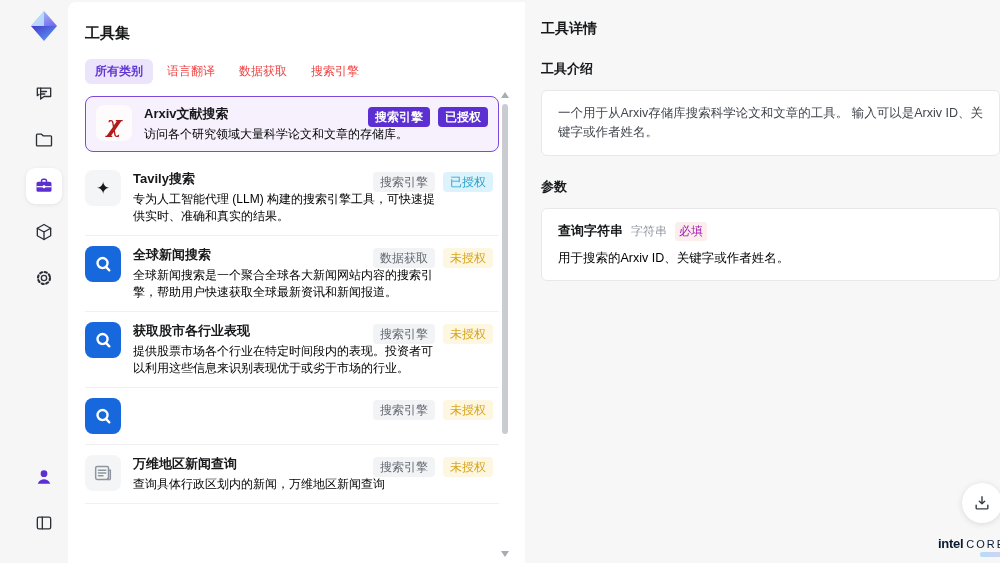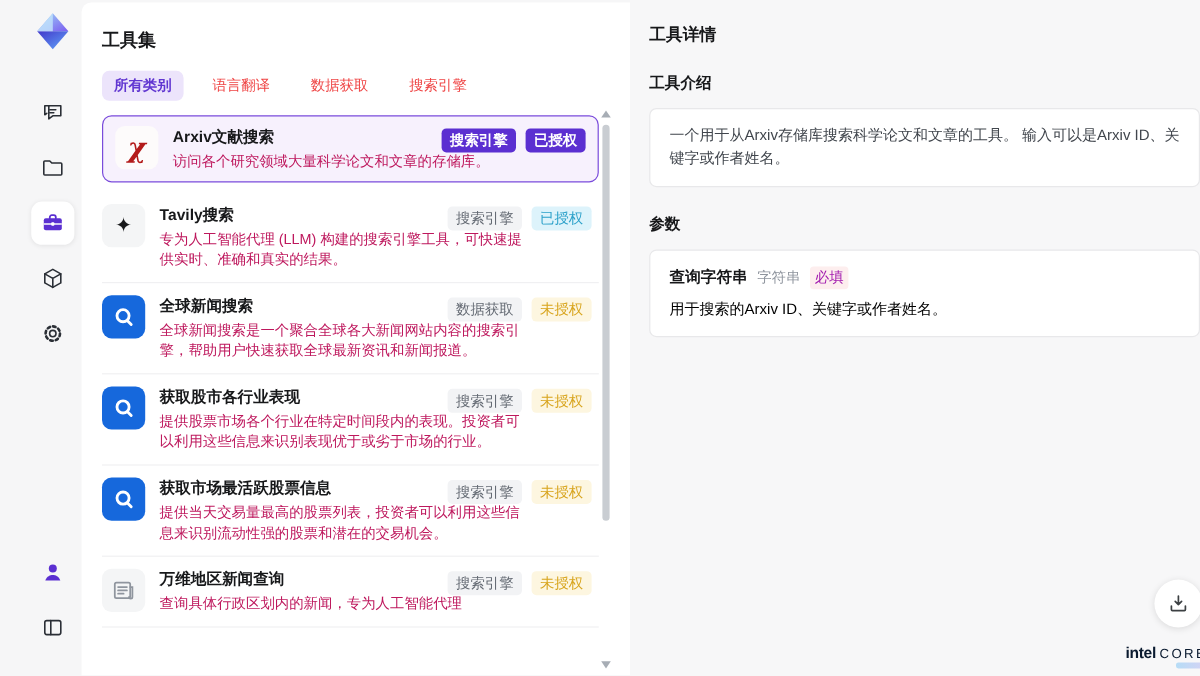--- a/index.html
+++ b/index.html
@@ -13,35 +13,35 @@
   .rail-btn { width:36px; height:36px; display:flex; align-items:center; justify-content:center; border-radius:9px; margin-bottom:10px; cursor:pointer; }
   .rail-btn svg { stroke:#2b2f36; fill:none; stroke-width:1.6; stroke-linecap:round; stroke-linejoin:round; }
   .rail-btn.active { background:#ffffff; box-shadow:0 1px 4px rgba(0,0,0,.08); }
   .rail-btn.active svg { stroke:none; }
   .rail-spacer { flex:1; }
   .rail-bottom { display:flex; flex-direction:column; align-items:center; }
 
   
   .list-panel { width:457px; flex:0 0 457px; background:#ffffff; border-radius:8px 0 0 0; margin-top:2px; padding:22px 0 0 17px; position:relative; }
   .page-title { font-size:15px; font-weight:bold; color:#17181a; }
-  .tabs { display:flex; align-items:flex-end; gap:14px; margin-top:16px; }
+  .tabs { display:flex; align-items:flex-end; gap:4px; margin-top:16px; }
   .tab { font-size:12px; color:#ef4444; padding:4px 10px; border-radius:6px; cursor:pointer; white-space:nowrap; }
   .tab.active { background:#ece4fb; color:#6137d1; font-weight:bold; }
 
   .tool-list { width:414px; margin-top:12px; }
   .tool-item { position:relative; display:flex; padding:10px 0; border-bottom:1px solid #f0f0f2; cursor:pointer; }
   .tool-item.selected { border:1px solid #7a4bdb; background:#f7f1fd; border-radius:8px; padding:8px 10px; margin-bottom:8px; }
   .tool-icon { width:36px; height:36px; flex:0 0 36px; border-radius:8px; margin-right:12px; display:flex; align-items:center; justify-content:center; }
   .tool-icon.arxiv { background:#fdfbfb; font-family:"DejaVu Serif",serif; font-style:italic; font-weight:bold; font-size:23px; color:#b31b1b; }
   .tool-icon.star { background:#f4f5f6; color:#17181a; font-size:17px; }
   .tool-icon.blueq { background:#1668dc; }
   .tool-icon.news { background:#f4f5f6; }
   .tool-main { flex:1; min-width:0; }
   .tool-name { font-size:13px; font-weight:bold; color:#17181a; line-height:18px; }
-  .tool-desc { font-size:12px; color:#be185d; line-height:17px; margin-top:3px; max-width:302px; }
+  .tool-desc { font-size:12px; color:#000000; line-height:17px; margin-top:3px; max-width:302px; }
   .tool-badges { position:absolute; right:6px; top:12px; display:flex; gap:8px; align-items:center; }
   .tool-item.selected .tool-badges { right:10px; top:10px; }
   .badge { font-size:12px; line-height:1; padding:4px 7px; border-radius:4px; white-space:nowrap; }
   .badge.cat { background:#f2f3f5; color:#646a73; }
   .badge.auth-yes { background:#ddf3fb; color:#2ba0c9; }
   .badge.auth-no { background:#fdf6e0; color:#d8a41c; }
   .tool-item.selected .badge { background:#5b2fd1; color:#ffffff; font-weight:bold; }
 
   
   .scrollbar { position:absolute; top:90px; bottom:6px; right:16px; width:8px; }
@@ -217,41 +217,37 @@
         </div>
       </div>
 
       <div class="tool-item">
         <div class="tool-icon blueq">
           <svg width="22" height="22" viewBox="0 0 24 24" fill="none" stroke="#ffffff" stroke-width="2.6" stroke-linecap="round">
             <circle cx="11.5" cy="11" r="5.5"></circle>
               <path d="M15.5 15.5l3.4 3.4"></path>
           </svg>
         </div>
-        <div class="tool-main">
-          <div class="tool-name">获取市场最活跃股票信息</div>
-          <div class="tool-desc">提供当天交易量最高的股票列表，投资者可以利用这些信息来识别流动性强的股票和潜在的交易机会。</div>
-        </div>
         <div class="tool-badges">
           <span class="badge cat">搜索引擎</span>
           <span class="badge auth-no">未授权</span>
         </div>
       </div>
 
       <div class="tool-item">
         <div class="tool-icon news">
           <svg width="22" height="22" viewBox="0 0 24 24" fill="none" stroke="#8f959e" stroke-width="1.6" stroke-linecap="round">
             <rect x="4" y="5" width="14" height="14" rx="1.5"></rect>
             <path d="M18 9h2v9a1.5 1.5 0 01-3 0"></path>
             <path d="M7 9h8M7 12h8M7 15h5"></path>
           </svg>
         </div>
         <div class="tool-main">
           <div class="tool-name">万维地区新闻查询</div>
-          <div class="tool-desc">查询具体行政区划内的新闻，专为人工智能代理</div>
+          <div class="tool-desc">查询具体行政区划内的新闻，万维地区新闻查询</div>
         </div>
         <div class="tool-badges">
           <span class="badge cat">搜索引擎</span>
           <span class="badge auth-no">未授权</span>
         </div>
       </div>
     </div>
 
     <div class="scrollbar">
       <div class="sb-up"></div>

